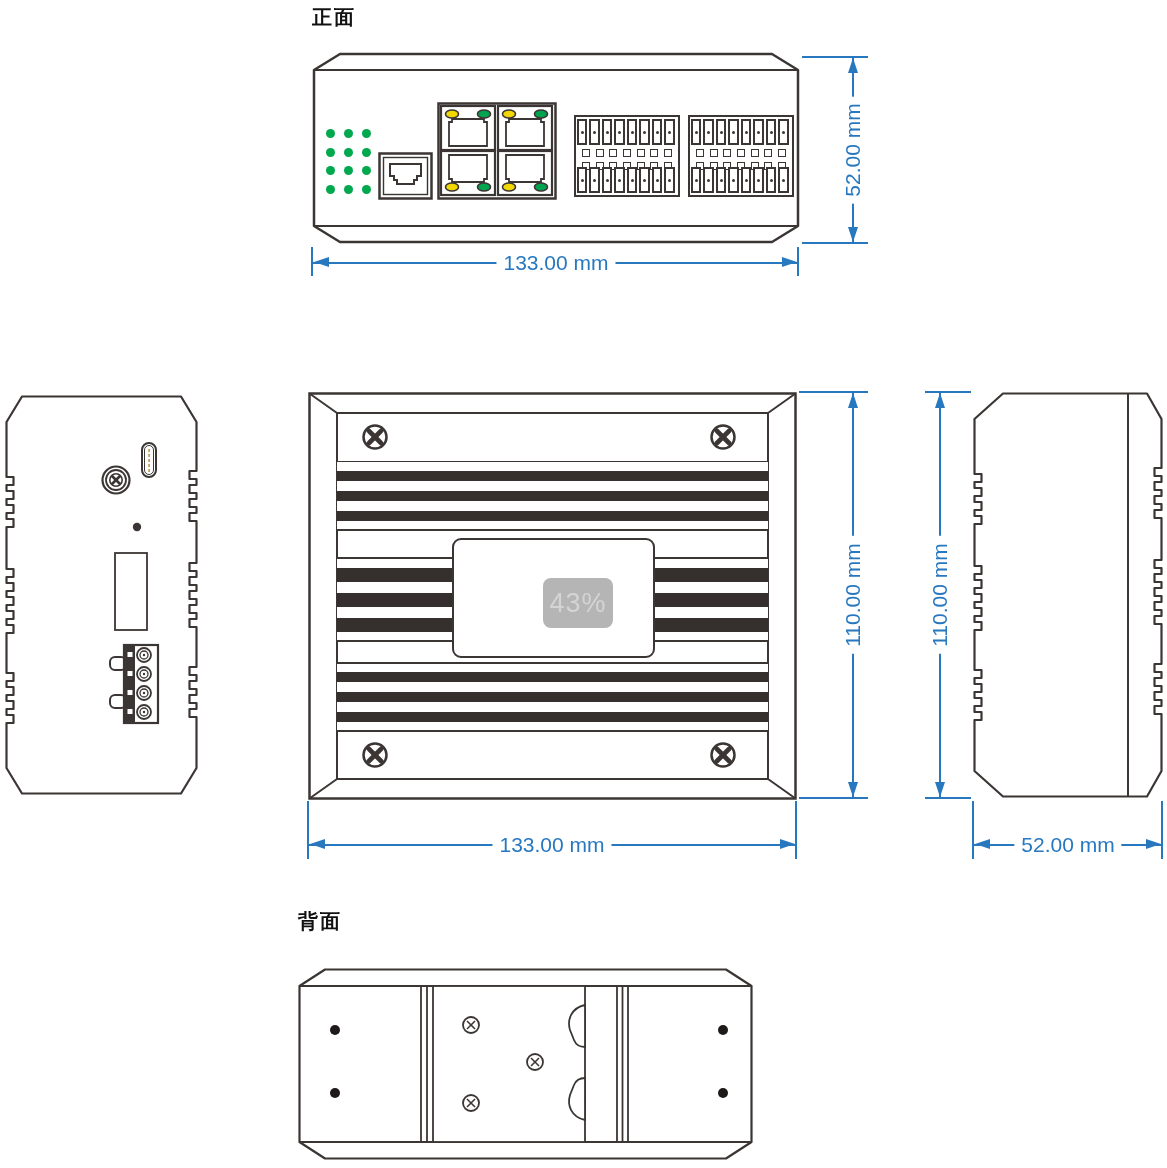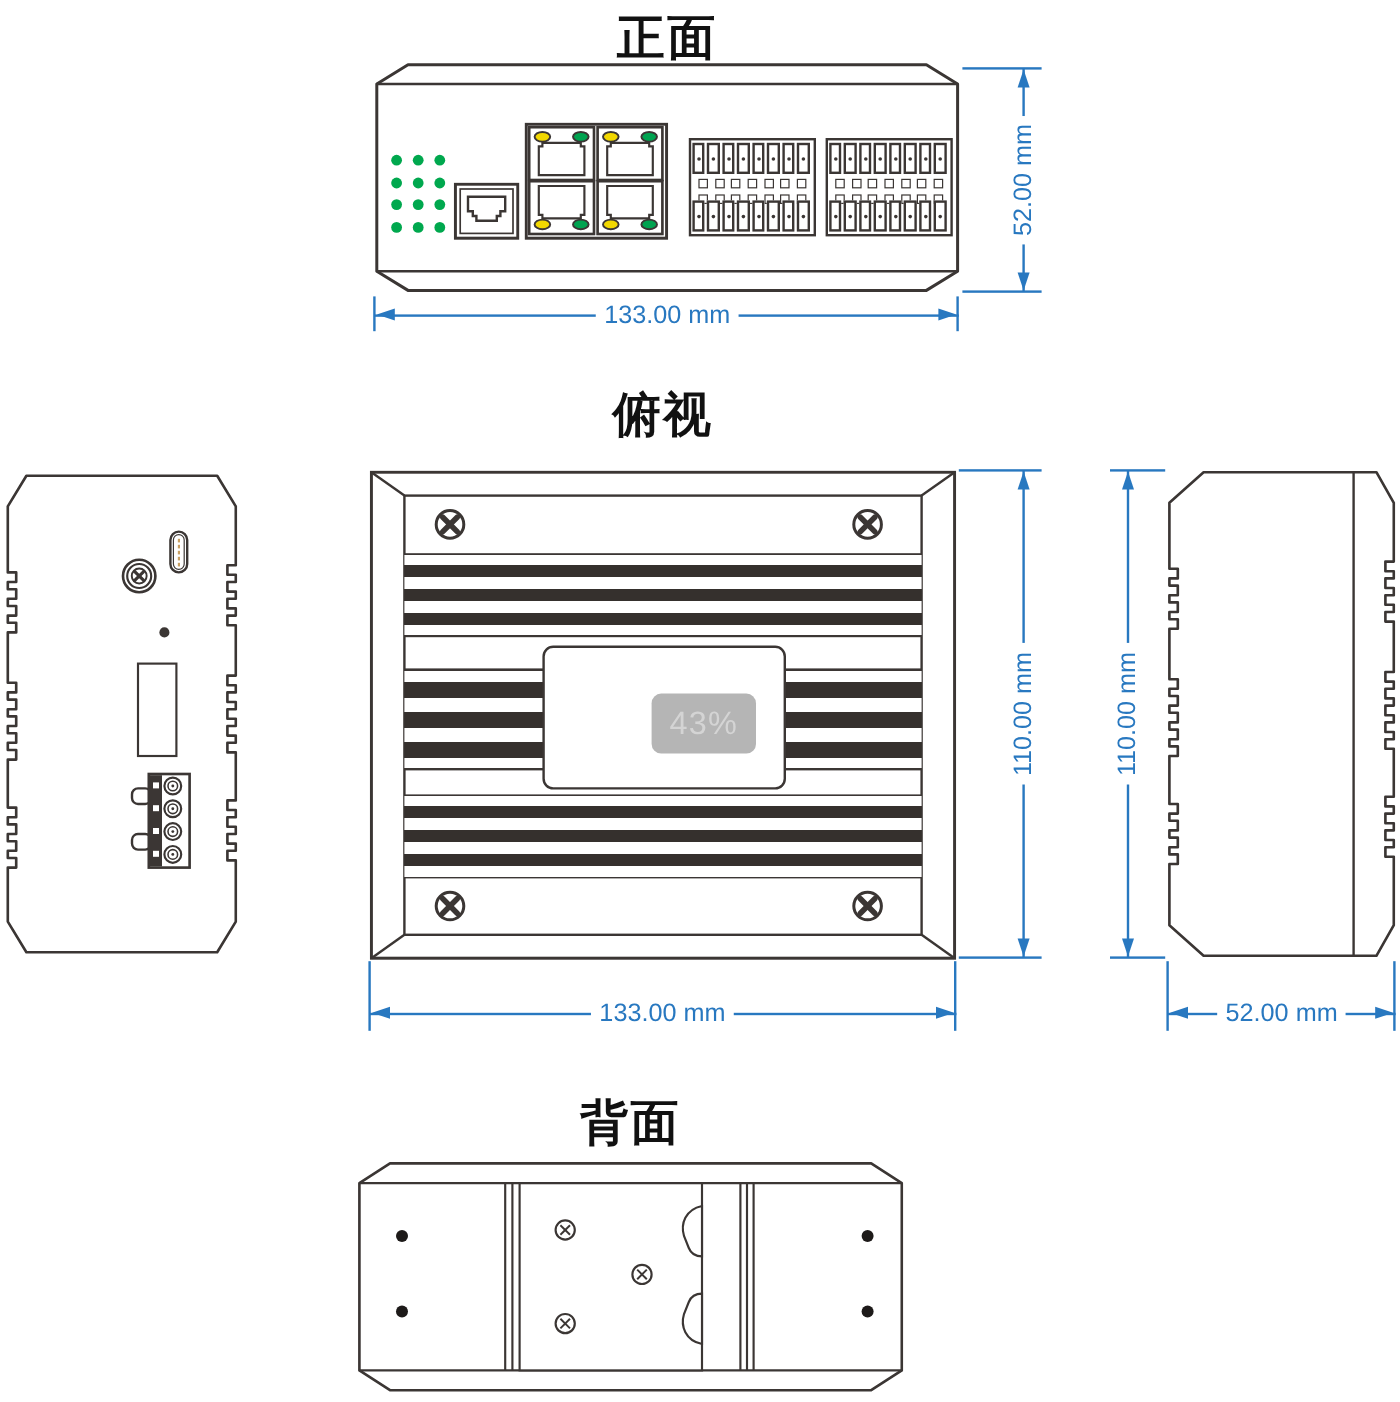--- a/index.html
+++ b/index.html
@@ -1,19 +1,19 @@
 <!DOCTYPE html>
 <html><head>
 <meta charset="utf-8">
 <style>
   html,body{margin:0;padding:0;background:#fff;}
   #canvas{position:relative;width:1167px;height:1168px;background:#fff;overflow:hidden;
           font-family:"Liberation Sans","DejaVu Sans",sans-serif;}
   .abs{position:absolute;}
-  .view-title{position:absolute;text-align:center;font-size:40px;font-weight:bold;color:#111;letter-spacing:2px;}
+  .view-title{position:absolute;font-size:20px;font-weight:bold;color:#111;letter-spacing:2px;}
   
   .dim-line,.dim-ext{position:absolute;background:#2878c0;}
   .dim-label{position:absolute;color:#2878c0;background:#fff;font-size:21px;padding:0 7px;
              white-space:nowrap;transform:translate(-50%,-50%);z-index:6;}
   .dim-label.vert{transform:translate(-50%,-50%) rotate(-90deg);}
   .arr{position:absolute;width:0;height:0;z-index:5;}
   .arr.left {border-top:5.5px solid transparent;border-bottom:5.5px solid transparent;border-right:15px solid #2878c0;}
   .arr.right{border-top:5.5px solid transparent;border-bottom:5.5px solid transparent;border-left:15px solid #2878c0;}
   .arr.up   {border-left:5.5px solid transparent;border-right:5.5px solid transparent;border-bottom:15px solid #2878c0;}
   .arr.down {border-left:5.5px solid transparent;border-right:5.5px solid transparent;border-top:15px solid #2878c0;}
@@ -33,32 +33,31 @@
   .fin70{height:70px;background:linear-gradient(to bottom,
       #3b3634 0,#3b3634 1.5px,#fff 1.5px,#fff 10px,#35302d 10px,#35302d 20px,
       #fff 20px,#fff 30px,#35302d 30px,#35302d 40px,#fff 40px,#fff 50px,
       #35302d 50px,#35302d 60px,#fff 60px,#fff 68.5px,#3b3634 68.5px,#3b3634 70px);}
   .fin85{height:85px;background:linear-gradient(to bottom,
       #3b3634 0,#3b3634 2px,#fff 2px,#fff 11px,#35302d 11px,#35302d 25px,
       #fff 25px,#fff 36px,#35302d 36px,#35302d 50px,#fff 50px,#fff 61px,
       #35302d 61px,#35302d 75px,#fff 75px,#fff 83px,#3b3634 83px,#3b3634 85px);}
   #name-plate{position:absolute;left:144px;top:146px;width:203px;height:120px;background:#fff;
               border:2.5px solid #3b3634;border-radius:9px;z-index:2;box-sizing:border-box;}
-  #overlay-badge{position:absolute;left:89px;top:38px;width:87px;height:50px;background:#b5b5b5;border-radius:8px;
+  #overlay-badge{position:absolute;left:89px;top:38px;width:70px;height:50px;background:#b5b5b5;border-radius:8px;
               display:flex;align-items:center;justify-content:center;font-size:27px;color:#d4d4d4;letter-spacing:1px;}
   
   svg{display:block;}
 </style>
 </head>
 <body>
 
 <div id="canvas">
 
   <div class="view-title" style="left:312px;top:4px;width:488px;">正面</div>
-  <div class="view-title" style="left:308px;top:318px;width:489px;">俯视</div>
   <div class="view-title" style="left:298px;top:908px;width:455px;">背面</div>
 
   <div class="abs" id="front-view">
     <svg width="488" height="192">
       <path d="M28,2 L460,2 L486,18 L486,174 L460,190 L28,190 L2,174 L2,18 Z" fill="#fff" stroke="#3b3634" stroke-width="2.5" stroke-linejoin="round"></path>
       <line x1="2" y1="18" x2="486" y2="18" stroke="#3b3634" stroke-width="2"></line>
       <line x1="2" y1="174" x2="486" y2="174" stroke="#3b3634" stroke-width="2"></line>
     </svg>
     <div class="abs" id="led-grid">
         <span class="led" style="background: rgb(0, 168, 78);"></span>

